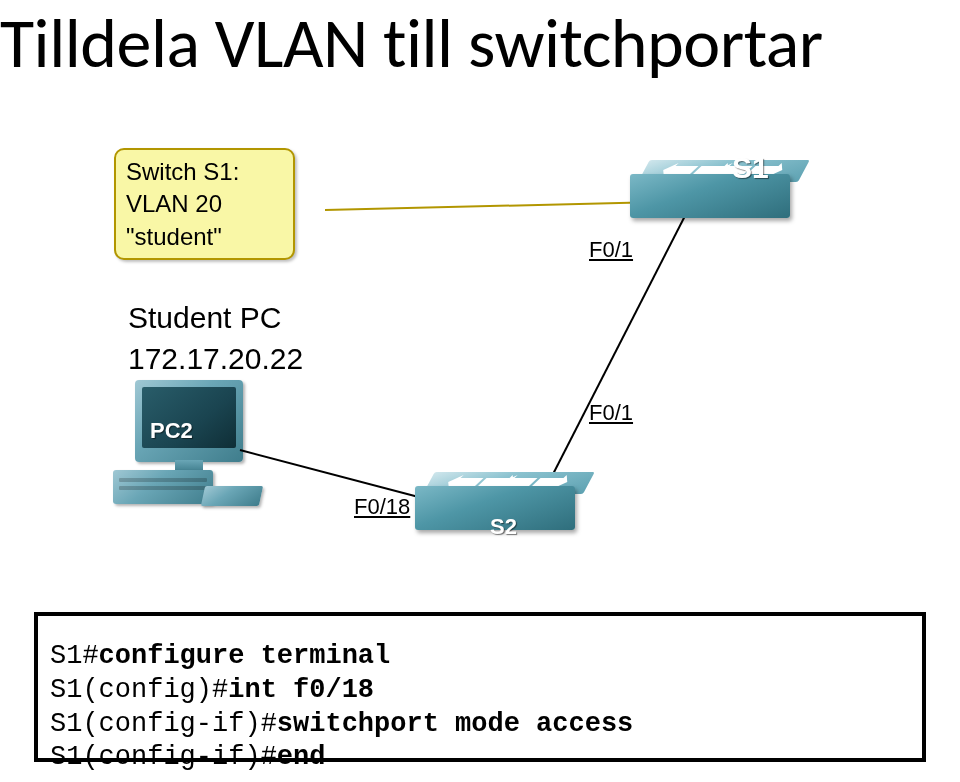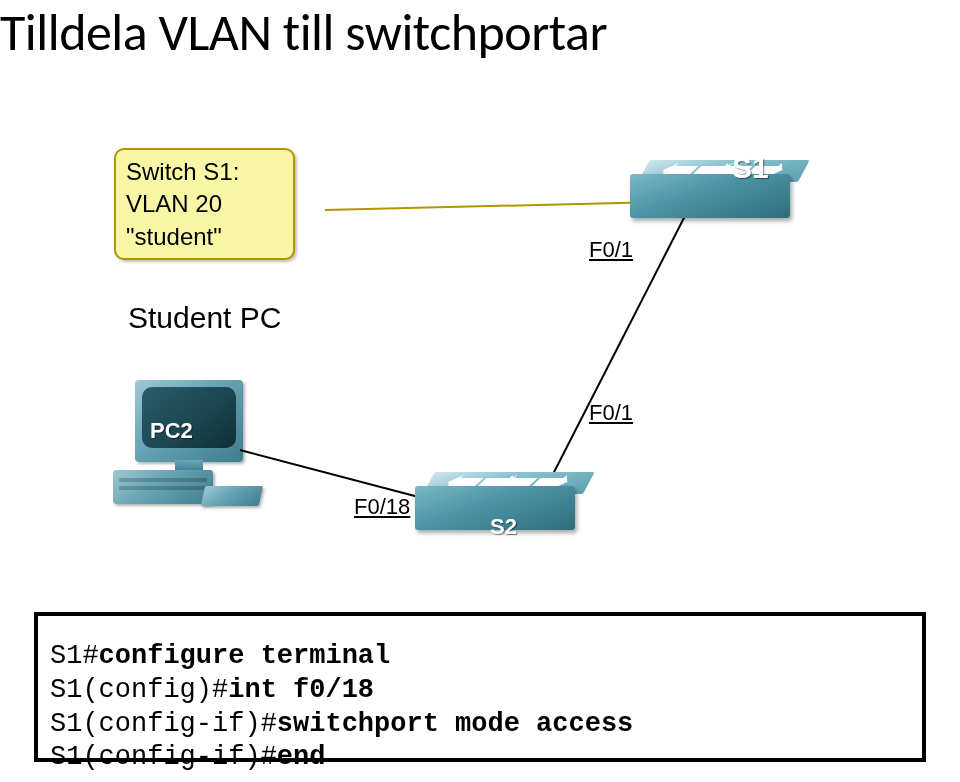--- a/index.html
+++ b/index.html
@@ -9,21 +9,21 @@
     height: 782px;
     background: #ffffff;
     font-family: "Helvetica Neue", Arial, sans-serif;
     position: relative;
     overflow: hidden;
   }
   .title {
     position: absolute;
     top: 0px;
     left: 0px;
-    font-size: 52px;
+    font-size: 70px;
     font-weight: 400;
     color: #000;
     font-family: "Calibri", "Helvetica Neue", Arial, sans-serif;
     letter-spacing: -0.5px;
   }
   
   .callout {
     position: absolute;
     top: 148px;
     left: 114px;
@@ -67,21 +67,21 @@
     border-radius: 4px;
     box-shadow: 2px 2px 3px rgba(0,0,0,0.3);
   }
   .pc-screen {
     position: absolute;
     left: 7px;
     top: 7px;
     right: 7px;
     bottom: 14px;
     background: linear-gradient(140deg, #295d6a 0%, #1a4450 60%, #0f2e36 100%);
-    border-radius: 10px;
+    border-radius: 2px;
   }
   .pc-screen-text {
     position: absolute;
     left: 8px;
     bottom: 4px;
     color: #fff;
     font-family: Arial, sans-serif;
     font-size: 22px;
     font-weight: bold;
     text-shadow: 1px 1px 1px rgba(0,0,0,0.5);
@@ -224,20 +224,21 @@
 <div class="title">Tilldela VLAN till switchportar</div>
 
 <div class="callout">
   <div>Switch S1:</div>
   <div>VLAN 20</div>
   <div>"student"</div>
 </div>
 
 <div class="pc-label">
   <div>Student PC</div>
+  <div>172.17.20.22</div>
 </div>
 
 <div class="pc-icon">
   <div class="pc-monitor">
     <div class="pc-screen">
       <div class="pc-screen-text">PC2</div>
     </div>
   </div>
   <div class="pc-stand"></div>
   <div class="pc-base"></div>

